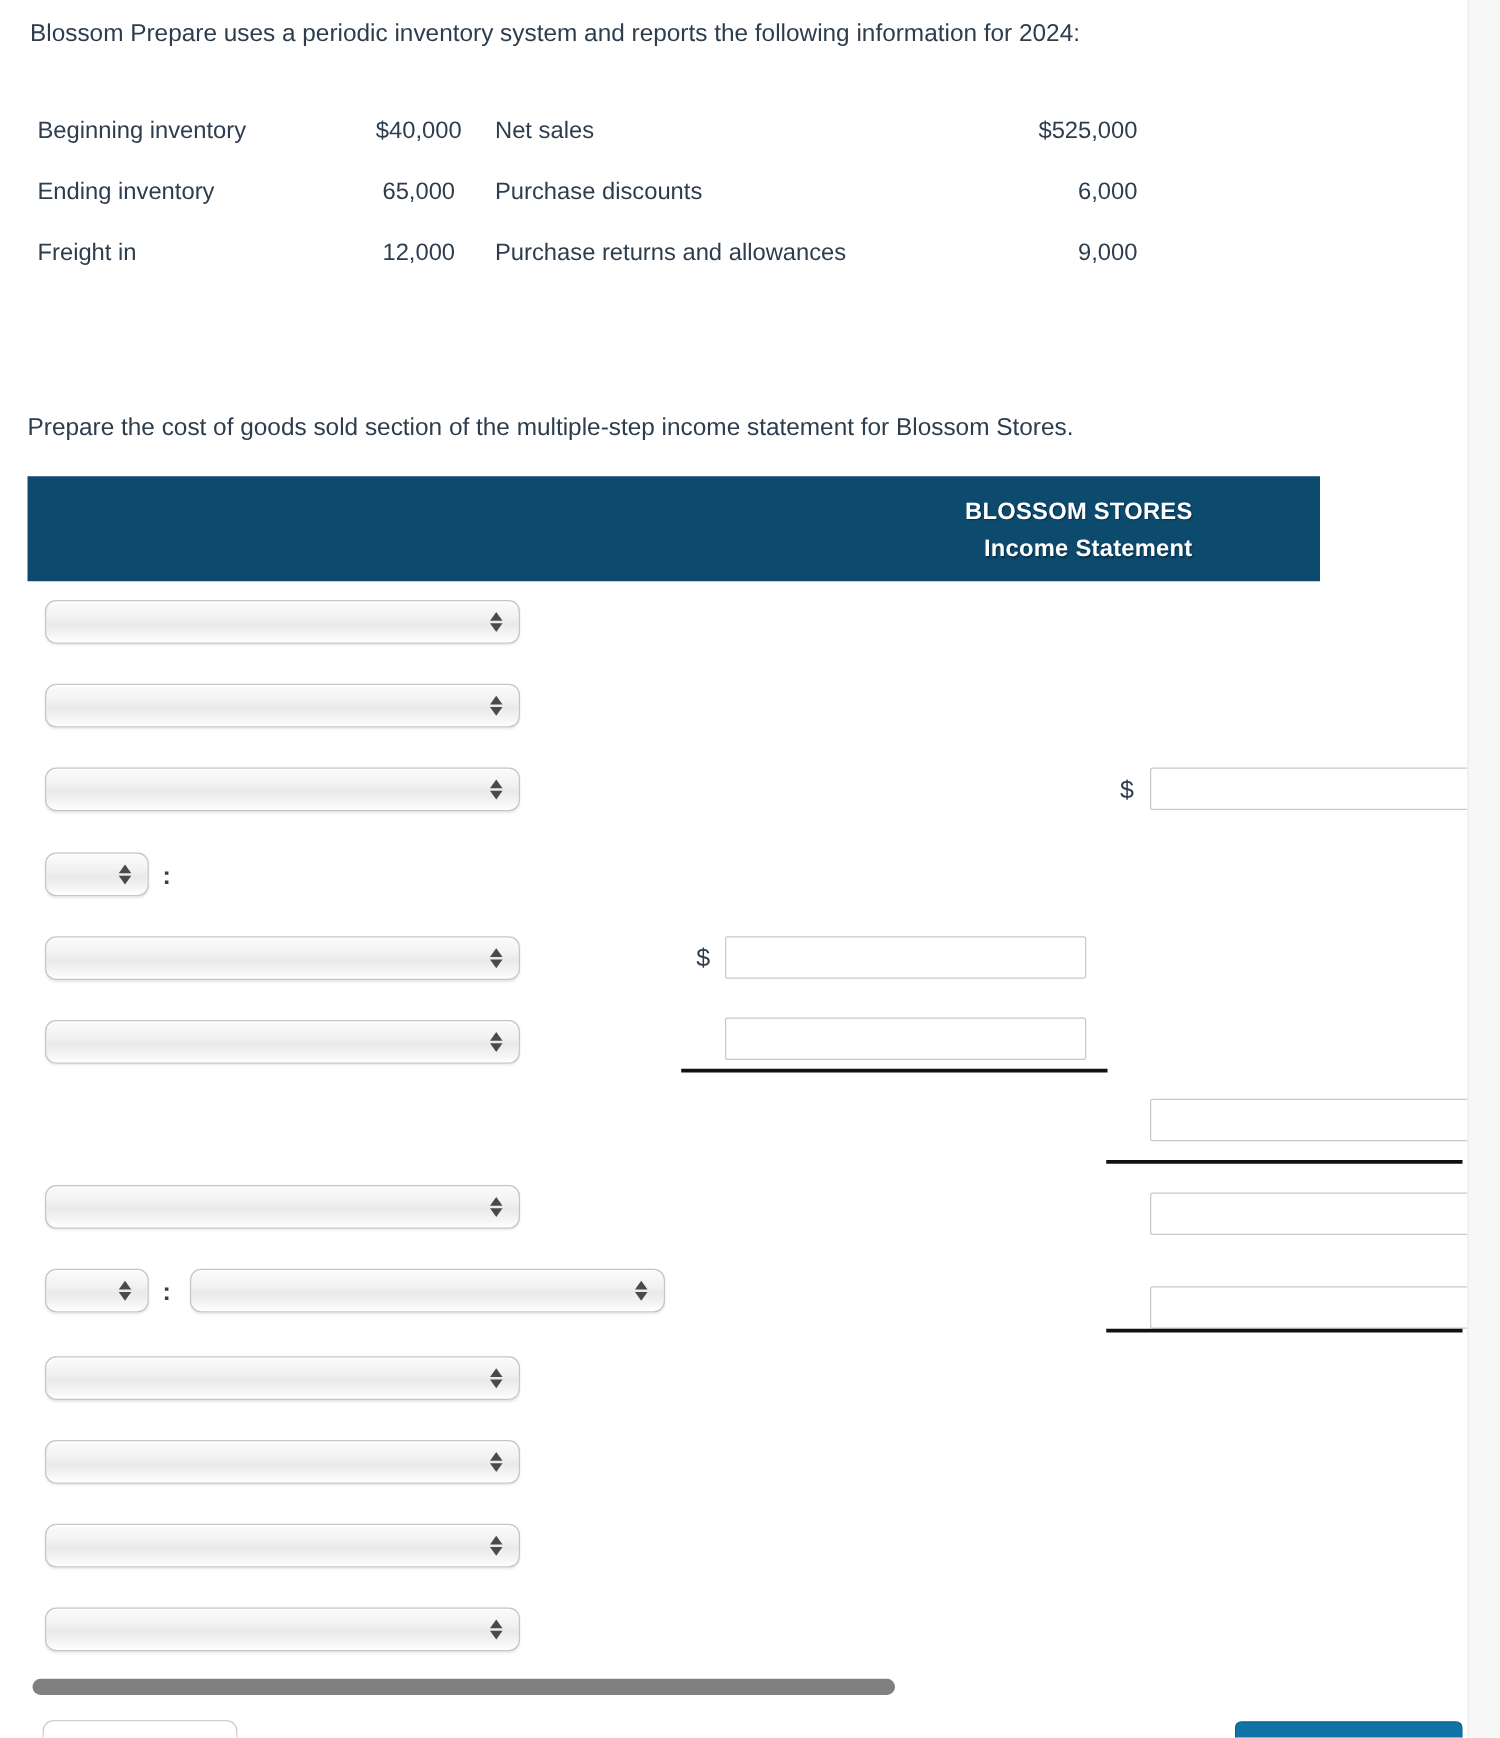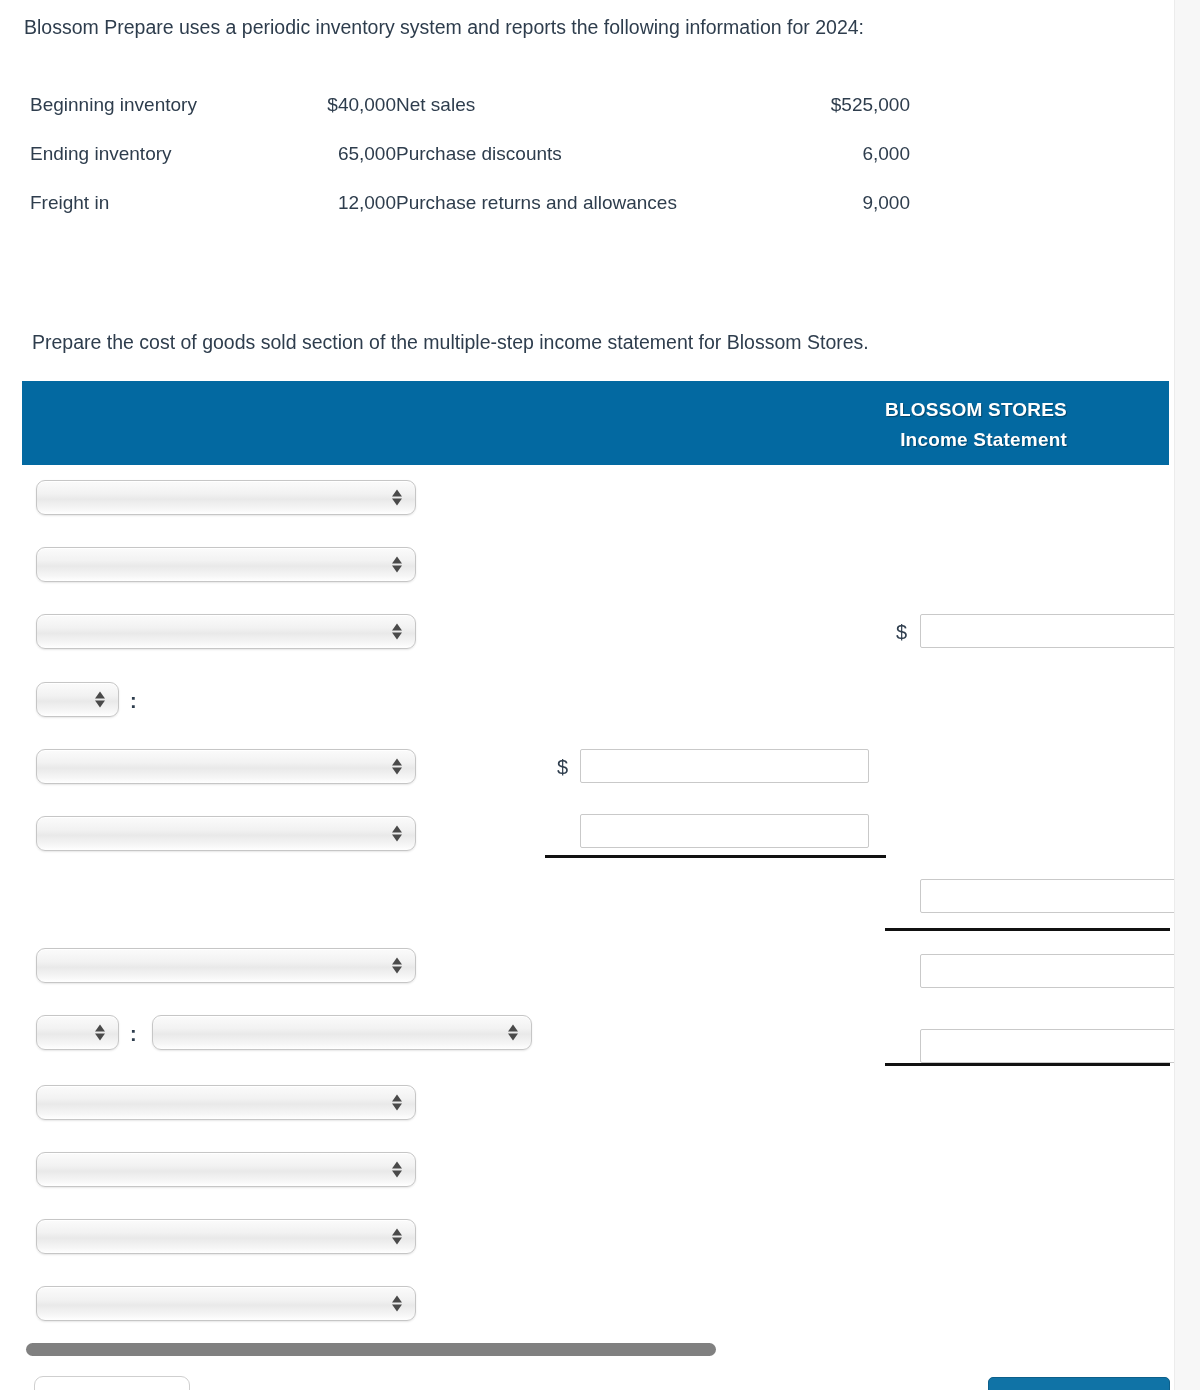--- a/index.html
+++ b/index.html
@@ -40,51 +40,51 @@
 
   
   .prompt {
     position: absolute;
     font-size: 19.5px;
     line-height: 26px;
     color: #2e3d4d;
     white-space: nowrap;
   }
   #prompt-intro { left: 24px; top: 14px; }
-  #prompt-task  { left: 32px; top: 329px; }
+  #prompt-task  { left: 22px; top: 329px; }
 
   
   #given-table {
     position: absolute;
     left: 30px; top: 80px;
     width: 880px;
   }
   #given-table table {
     border-collapse: collapse;
     width: 100%;
   }
   #given-table td {
     font-size: 19px;
     color: #2e3d4d;
     padding: 0;
     height: 49px;
     vertical-align: middle;
     white-space: nowrap;
   }
   td.lbl-a { width: 244px; text-align: left; }
-  td.val-a { width: 122px; text-align: right; padding-right: 0; }
+  td.val-a { width: 122px; text-align: center; padding-right: 0; }
   td.lbl-b { width: 368px; text-align: left; padding-left: 28px; }
   td.val-b { width: 146px; text-align: right; }
 
   
   #statement-banner {
     position: absolute;
     left: 22px; top: 381px;
-    width: 1147px; height: 84px;
-    background: #0369a1;
+    width: 1034px; height: 84px;
+    background: #0c4a6e;
     color: #ffffff;
   }
   #statement-banner .banner-lines {
     position: absolute;
     right: 102px; top: 14px;
     text-align: right;
   }
   #statement-banner .bl {
     font-size: 19px;
     font-weight: bold;

